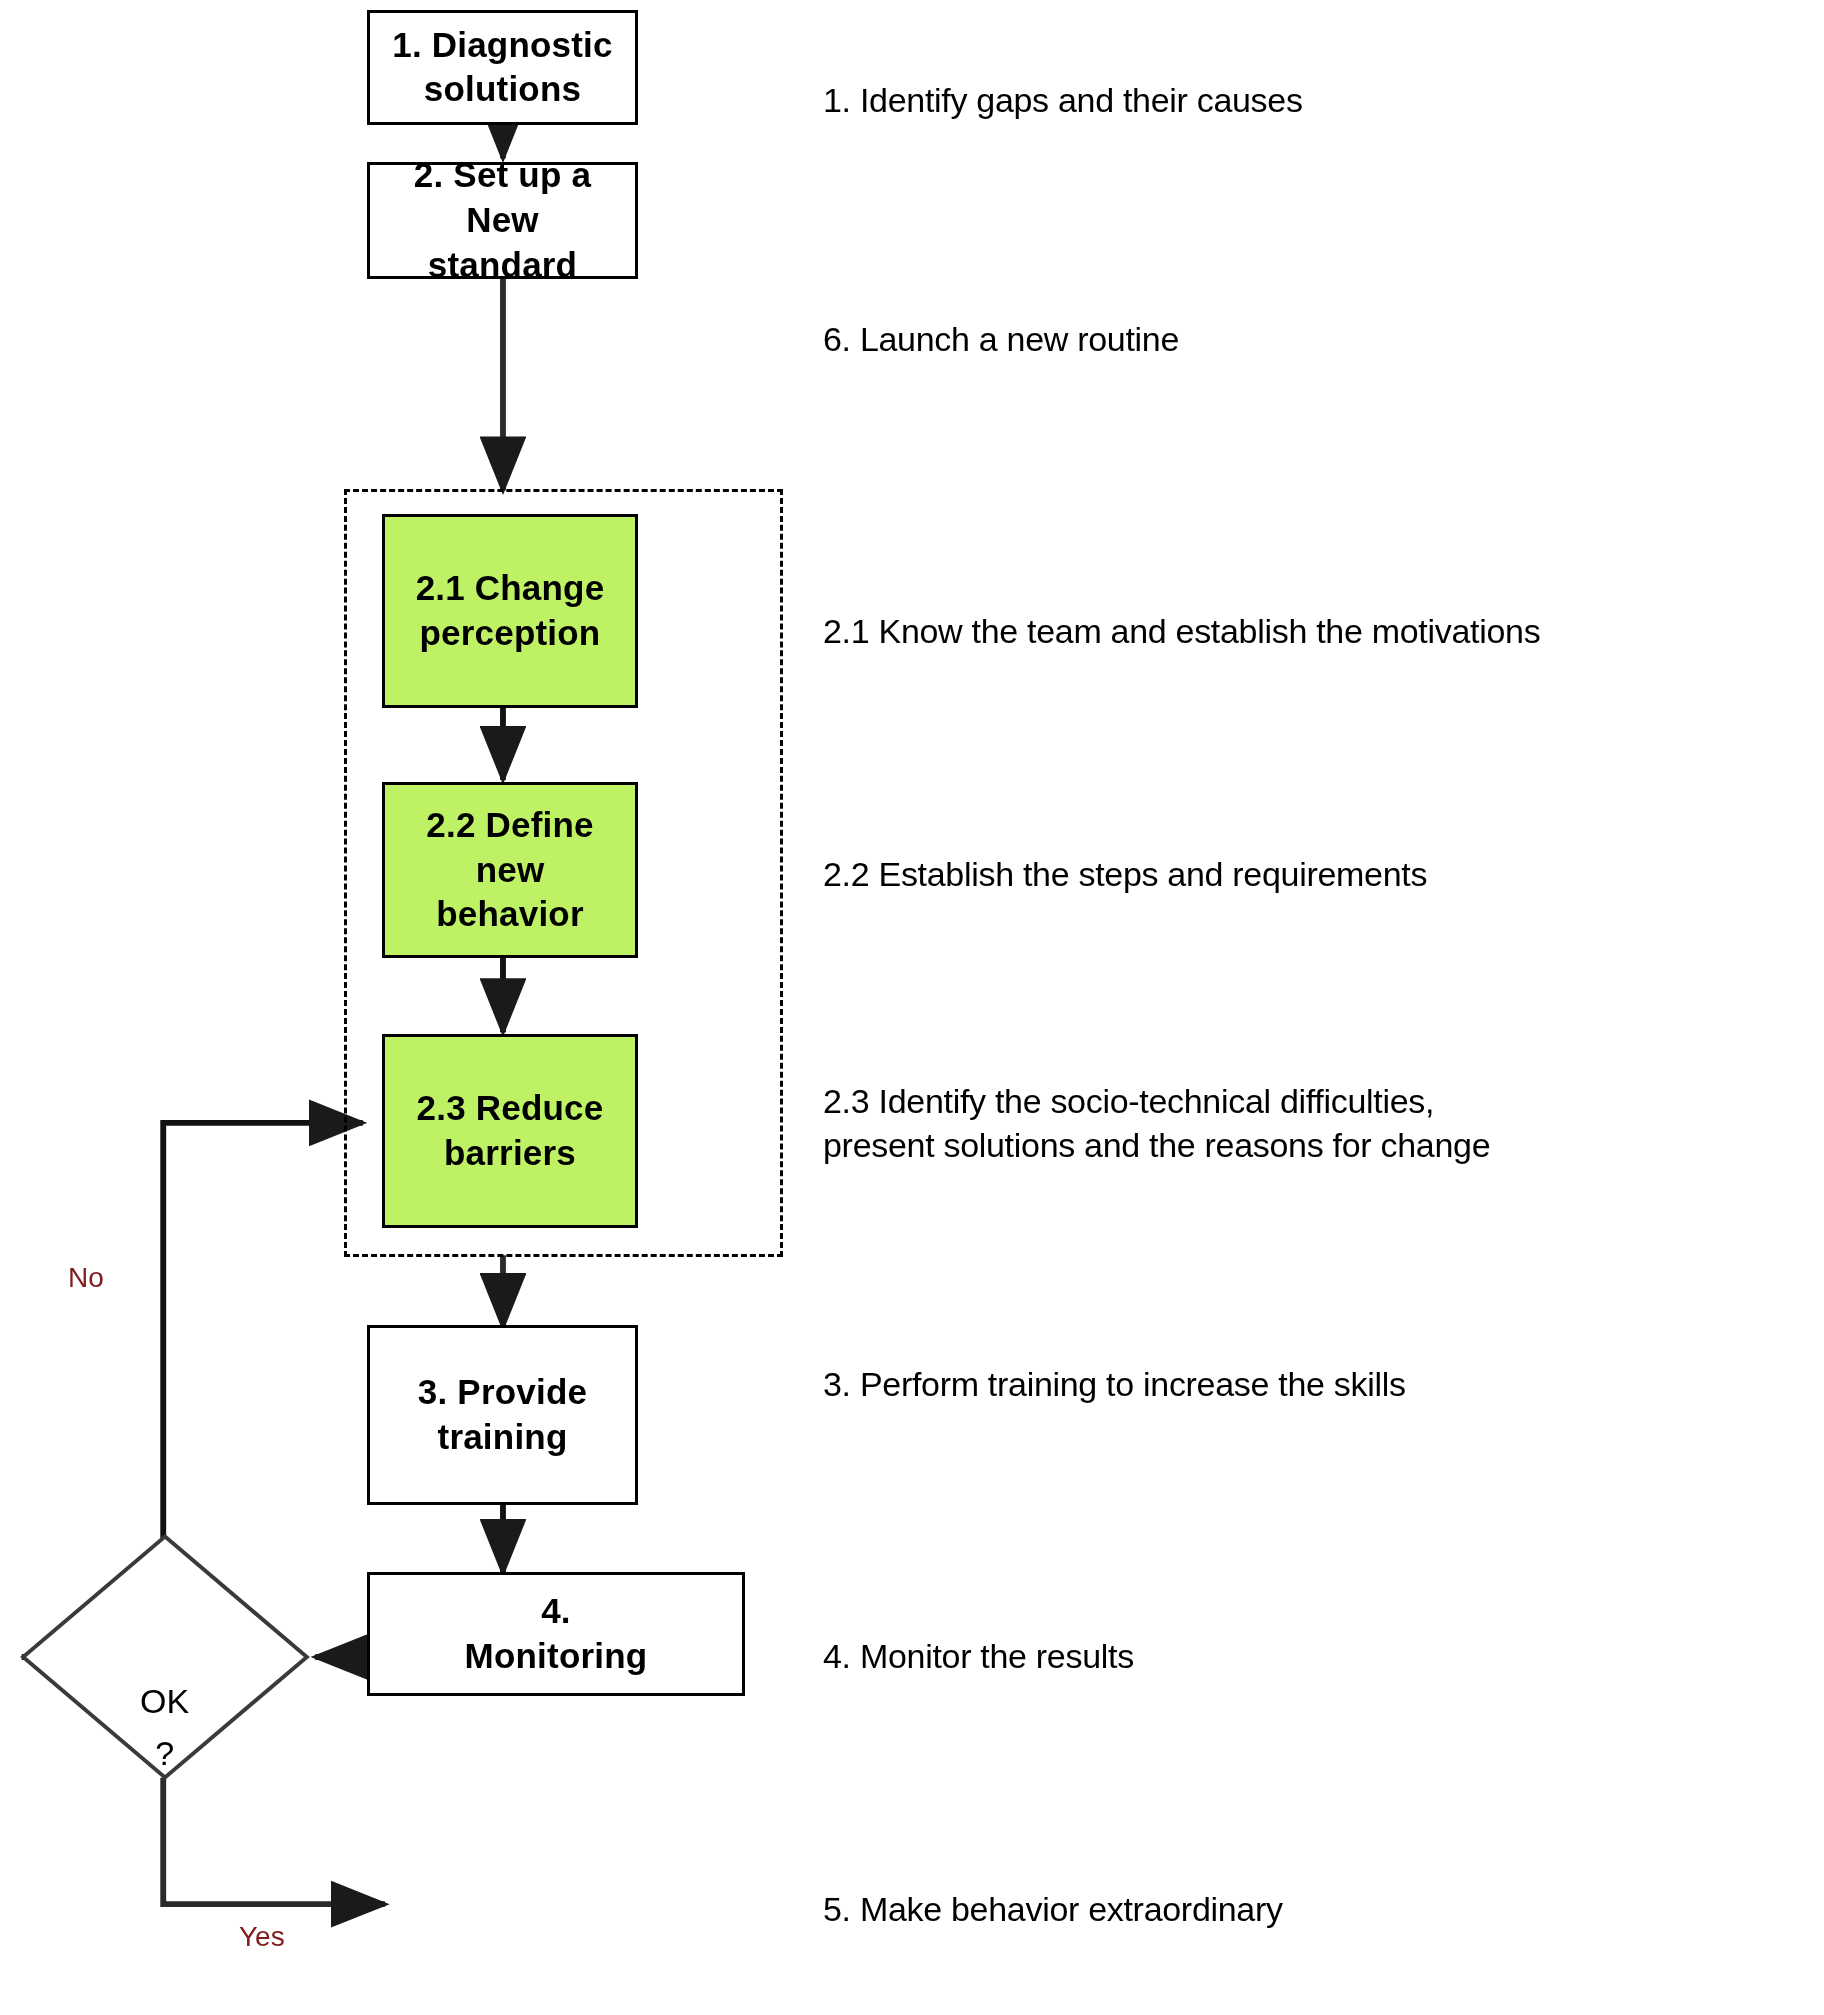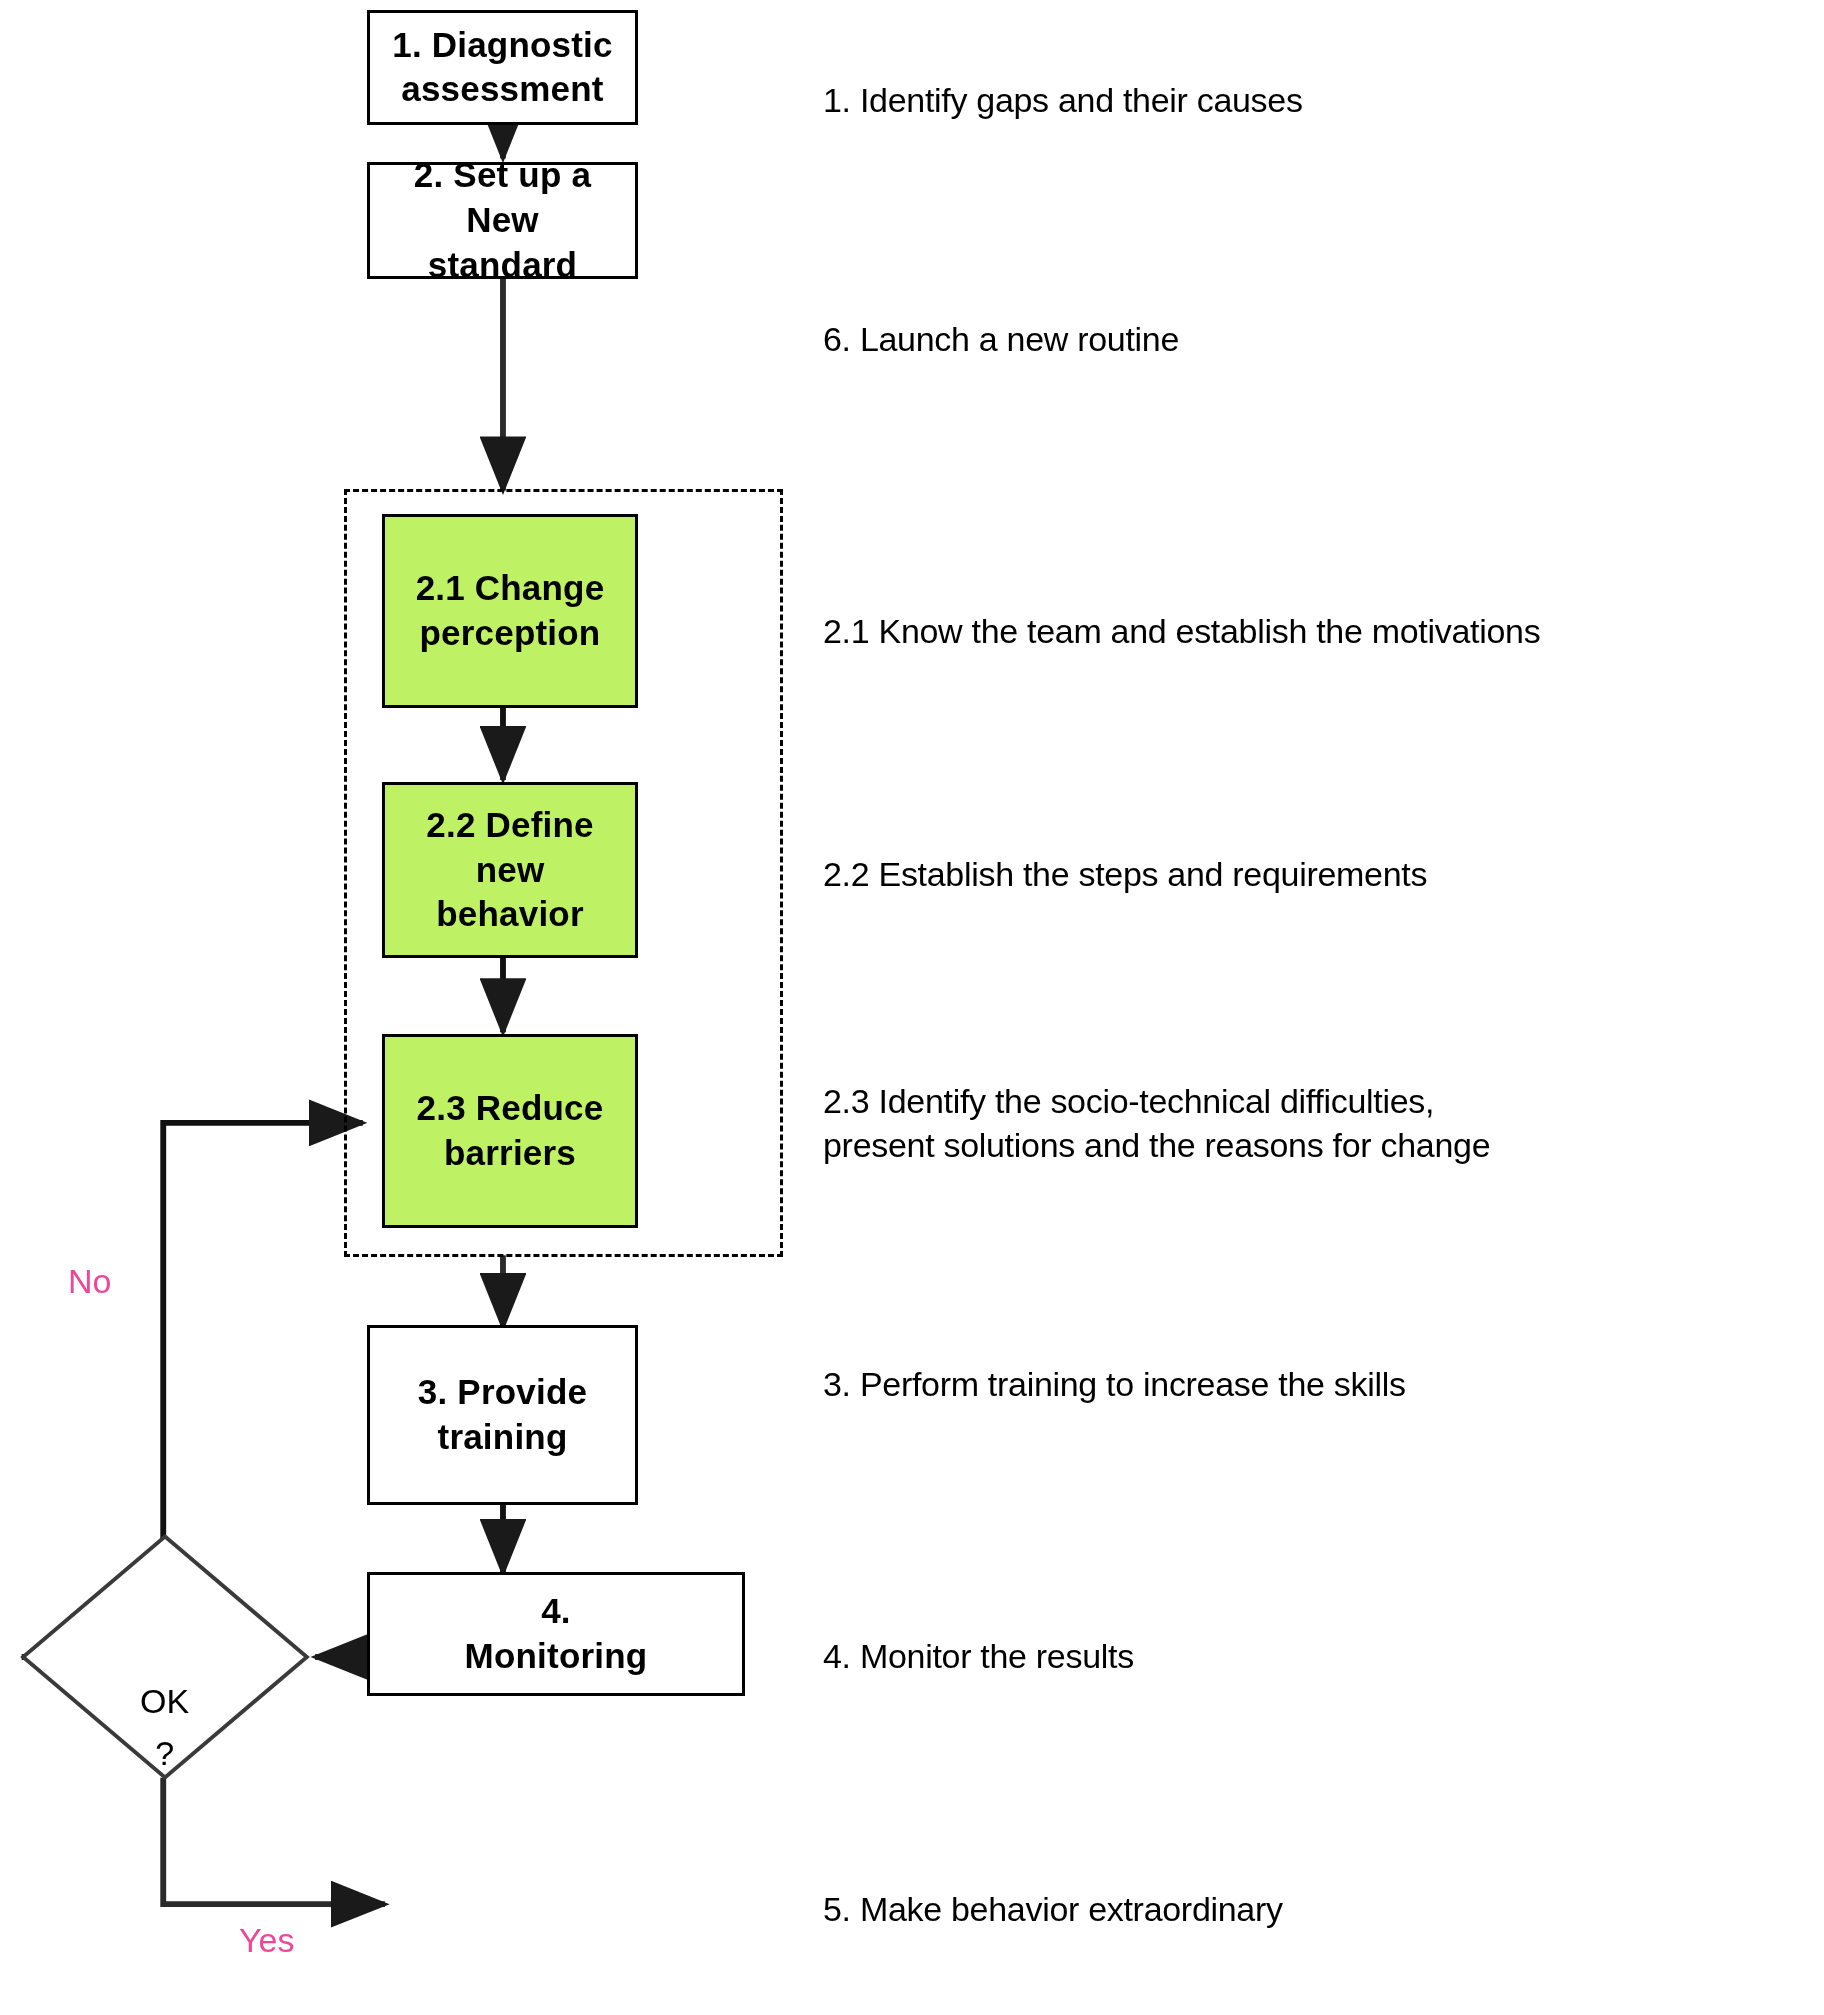--- a/index.html
+++ b/index.html
@@ -73,22 +73,22 @@
     font-size: 34px;
     line-height: 1.30;
     letter-spacing: -0.3px;
     color: #000000;
     white-space: pre-line;
   }
 
   
   .edge-label {
     position: absolute;
-    font-size: 34px;
-    color: #ec4899;
+    font-size: 28px;
+    color: #7f1d1d;
   }
 
   
   #wires {
     position: absolute;
     left: 0;
     top: 0;
     width: 1825px;
     height: 2015px;
     pointer-events: none;
@@ -120,21 +120,21 @@
 
     <line x1="600" y1="2541" x2="483" y2="2541" stroke="#2b2b2b" stroke-width="9" marker-end="url(#arrowhead)"></line>
 
     <polyline points="33,2541 250,2541 250,1722 556,1722" fill="none" stroke="#111111" stroke-width="9" marker-end="url(#arrowhead)"></polyline>
 
     <polyline points="250,2726 250,2920 590,2920" fill="none" stroke="#2b2b2b" stroke-width="9" marker-end="url(#arrowhead)"></polyline>
   </svg>
 
   <div class="node" style="left:367px; top:9.8px; width:271px; height:115px;">
     <span class="ln">1. Diagnostic</span>
-    <span class="ln">assessment</span>
+    <span class="ln">solutions</span>
   </div>
 
   <div class="node" style="left:367px; top:162px; width:271px; height:117px;">
     <span class="ln">2. Set up  a</span>
     <span class="ln">New</span>
     <span class="ln">standard</span>
   </div>
 
   <div class="dashed-group" style="left:344px; top:489px; width:439px; height:768px;"></div>
 

